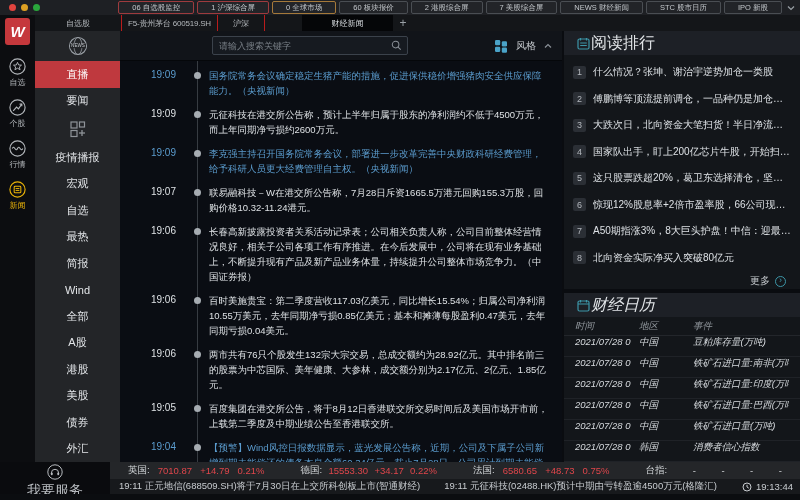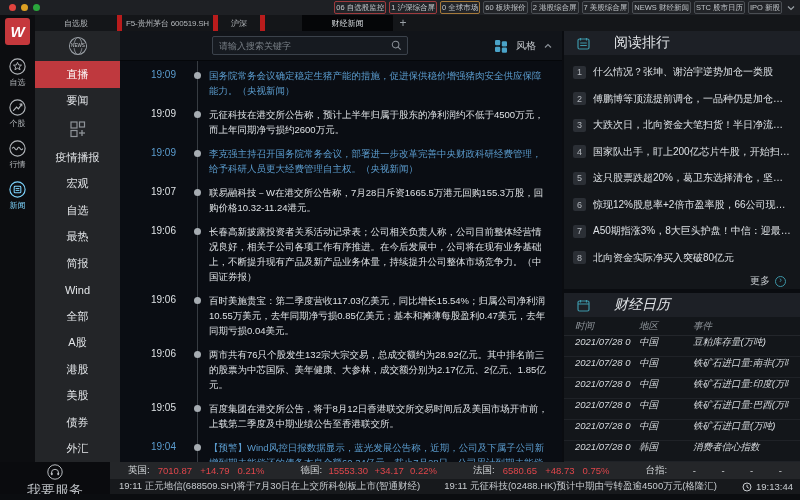--- a/index.html
+++ b/index.html
@@ -10,40 +10,40 @@
   
   .chrome { position:absolute; top:0; left:0; right:0; height:15px; background:#1e2024; display:flex; align-items:center; padding:0 5px; z-index:5; }
   .lights { display:flex; gap:5px; margin-right:12px; margin-left:4px; }
   .light { width:7px; height:7px; border-radius:50%; }
   .light.red{background:#e0443e;} .light.yellow{background:#dea123;} .light.green{background:#2aa63c;}
   .search-wrap { display:flex; align-items:stretch; height:12px; width:166px; background:#26292e; border:1px solid #101113; }
   .chrome-search { flex:1; background:transparent; border:none; outline:none; color:#9aa0a6; font-size:8px; padding:0 4px; font-family:inherit; }
   .chrome-search::placeholder { color:#7c8187; }
   .search-btn { width:15px; background:#b53a3a; border:none; color:#fff; display:flex; align-items:center; justify-content:center; cursor:pointer; }
   .badges { margin-left:auto; display:flex; gap:3px; align-items:center; }
-  .badge { font-size:7.5px; line-height:1; padding:2px 1px; border-radius:2px; border:1px solid #4a4e53; color:#c3c7cb; white-space:nowrap; background:#222428; }
+  .badge { font-size:7.5px; line-height:1; padding:2px 13px; border-radius:2px; border:1px solid #4a4e53; color:#c3c7cb; white-space:nowrap; background:#222428; }
   .badge[data-tone="red"]{ border-color:#9e3b3e; }
   .badge[data-tone="orange"]{ border-color:#a5793a; }
   .chev-dn { color:#9aa0a6; margin-left:2px; }
 
   
   .tabbar { position:absolute; top:15px; left:35px; right:0; height:16px; background:#141619; display:flex; font-size:8px; color:#b4b8bc; z-index:4; }
-  .tab { display:flex; align-items:center; justify-content:center; border-right:5px solid #b91c1c; overflow:hidden; white-space:nowrap; padding:0 4px; }
+  .tab { display:flex; align-items:center; justify-content:center; border-right:1px solid #b91c1c; overflow:hidden; white-space:nowrap; padding:0 4px; }
   .tab.t1{width:87px;} .tab.t2{width:96px; letter-spacing:-0.2px;} .tab.t3{width:47px;}
   .tab-spacer{width:37px; border:none;}
   .tab.active { width:91px; background:#050608; color:#dadee2; border-right:none; }
   .tab-add { width:20px; display:flex; align-items:center; justify-content:center; font-size:12px; color:#9aa0a6; }
 
   
   .rail { position:absolute; top:15px; left:0; width:35px; bottom:0; background:#0c0d10; display:flex; flex-direction:column; align-items:center; z-index:3; }
   .logo { width:25px; height:27px; margin:3px 0 12px; background:#c5383c; border-radius:3px; color:#fff; font-weight:bold; font-style:italic; font-size:15px; display:flex; align-items:center; justify-content:center; }
   .rail-item { display:flex; flex-direction:column; align-items:center; margin-bottom:10px; color:#b2b6ba; cursor:pointer; }
   .rail-item .ric { width:19px; height:19px; }
   .rail-label { font-size:8px; margin-top:1px; }
-  .rail-item[data-active="true"] { color:#7dd3fc; }
+  .rail-item[data-active="true"] { color:#eab308; }
 
   
   .cats { position:absolute; left:35px; top:31px; width:85px; height:440px; background:#232528; display:flex; flex-direction:column; z-index:2; }
   .cat-iconrow { height:30px; display:flex; align-items:center; justify-content:center; color:#8e9398; }
   .cat { height:26.5px; flex:none; display:flex; align-items:center; justify-content:center; font-size:11px; color:#e2e5e8; cursor:pointer; }
   .cat[data-active="true"] { background:#bf393e; color:#fff; }
 
   
   .news { position:absolute; left:120px; top:31px; width:442px; height:431px; background:#0a0d13; z-index:2; }
   .news-toolbar { height:30px; background:#111419; display:flex; align-items:center; border-bottom:1px solid #05070a; }
@@ -62,21 +62,21 @@
   .news-time { width:56px; flex:none; text-align:right; font-size:10px; padding-top:1px; }
   .news-dot { position:absolute; left:74px; top:4px; width:7px; height:7px; border-radius:50%; background:#a6acb2; }
   .news-text { flex:1; margin-left:33px; padding-right:14px; font-size:9.5px; line-height:15px; }
   .news-item[data-tone="blue"] .news-time, .news-item[data-tone="blue"] .news-text { color:#5b9cce; }
   .news-item[data-tone="white"] .news-time, .news-item[data-tone="white"] .news-text { color:#dde1e4; }
 
   
   .rpanel { position:absolute; background:#13161a; right:0; left:564px; z-index:2; }
   .rank-panel { top:31px; height:258px; }
   .cal-panel { top:293px; height:169px; overflow:hidden;font-style:italic; }
-  .panel-header { height:24px; background:#1d2026; display:flex; align-items:center; gap:24px; padding:0 13px; font-size:14px; color:#e2e5e8; }
+  .panel-header { height:24px; background:#1d2026; display:flex; align-items:center; gap:1px; padding:0 13px; font-size:16px; color:#e2e5e8; }
   .panel-header .cal-ic { color:#3d96a8; }
   .rank-list { padding:4px 9px 0; }
   .rank-item { display:flex; align-items:center; gap:7px; height:26.5px; cursor:pointer; }
   .rank-num { width:13px; height:13px; flex:none; border-radius:2px; background:#2b2f35; color:#b4b8be; font-size:9px; display:flex; align-items:center; justify-content:center; }
   .rank-text { font-size:10px; color:#dde1e5; white-space:nowrap; overflow:hidden; text-overflow:ellipsis; }
   .rank-more { display:flex; align-items:center; justify-content:flex-end; gap:5px; padding:3px 14px 0; font-size:10px; color:#c5c9cd; cursor:pointer; }
   .more-circle { width:11px; height:11px; border:1px solid #3d96a8; border-radius:50%; color:#3d96a8; font-size:9px; line-height:9px; display:flex; align-items:center; justify-content:center; padding-bottom:1px; }
 
   .cal-cols { display:flex; height:19px; align-items:center; padding:0 11px; font-size:9.5px; color:#8f959b; border-bottom:1px solid #23262b; }
   .cal-row { display:flex; height:21px; padding:0 11px; font-size:9.5px; color:#d6dade; border-bottom:1px solid #1f2227; }

